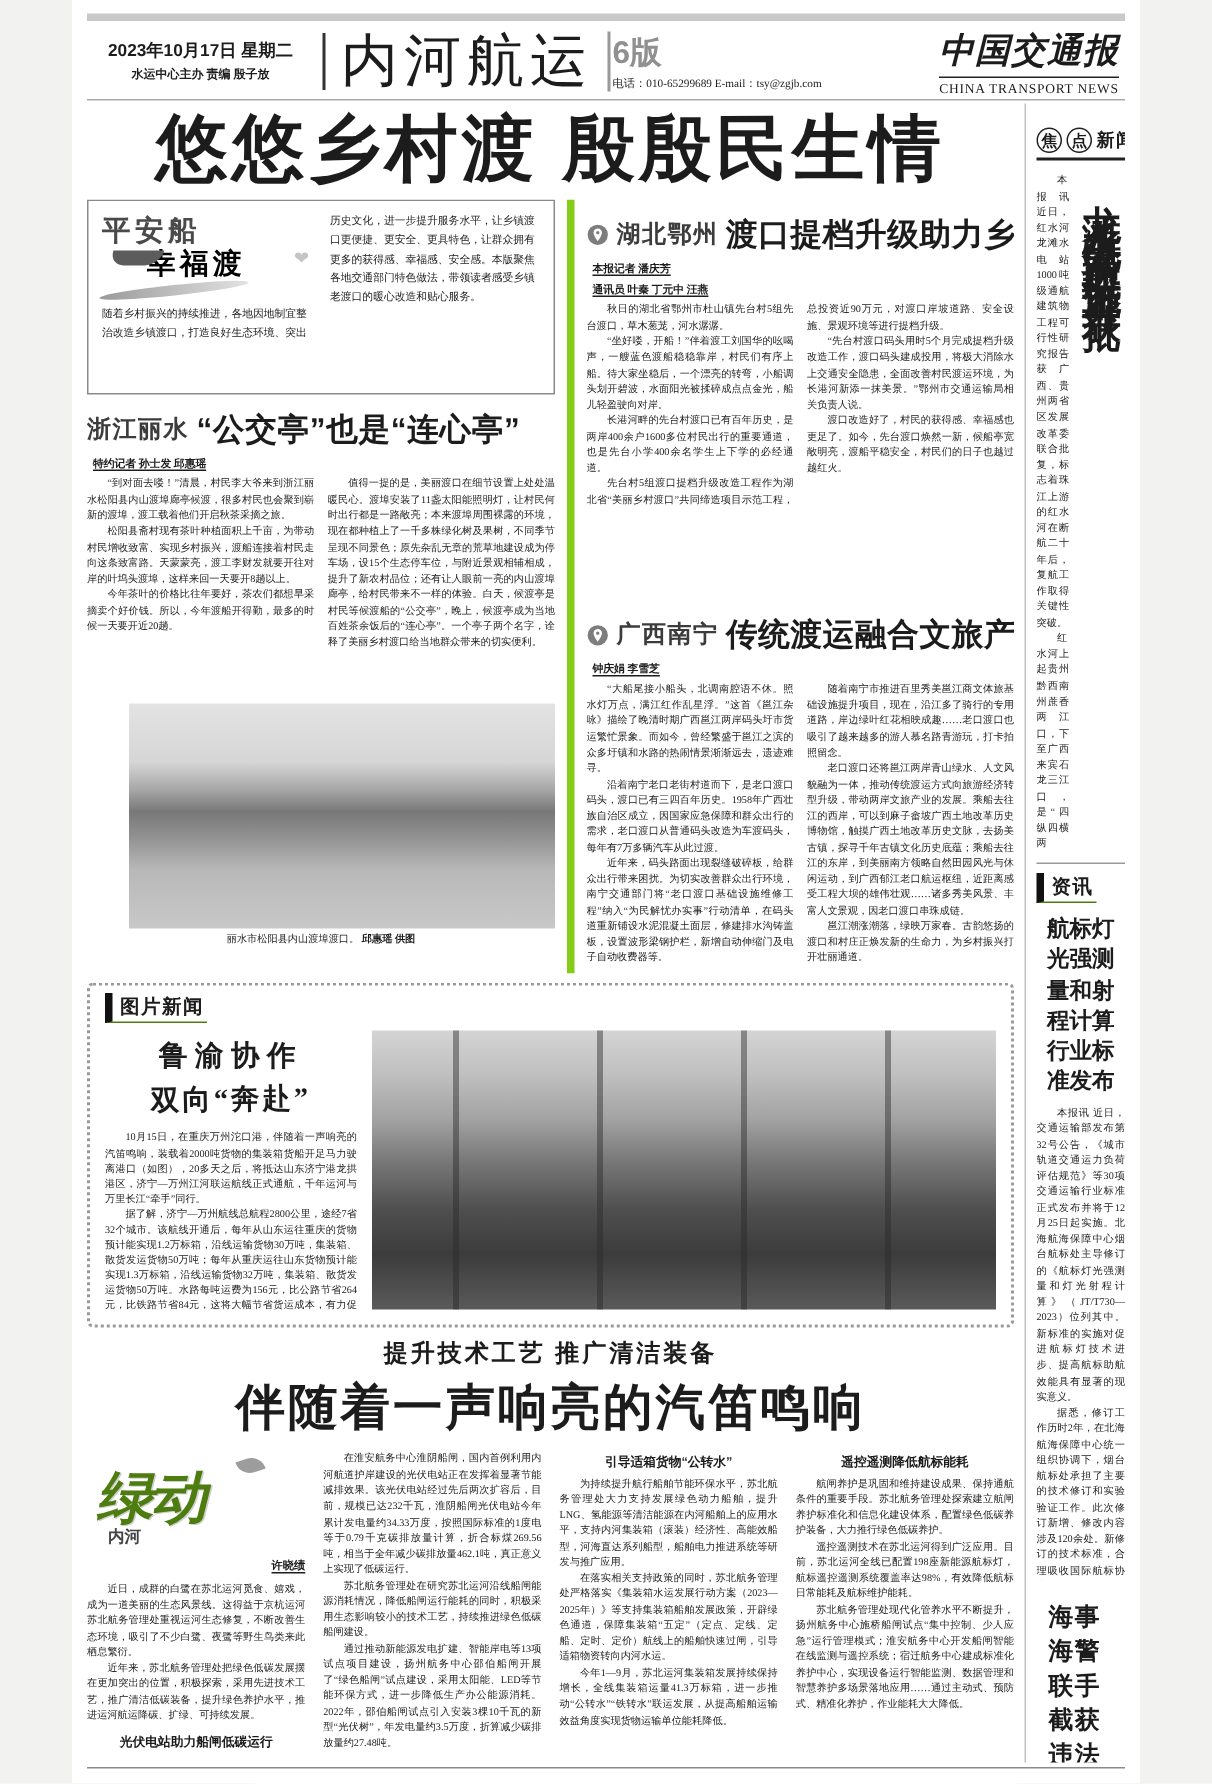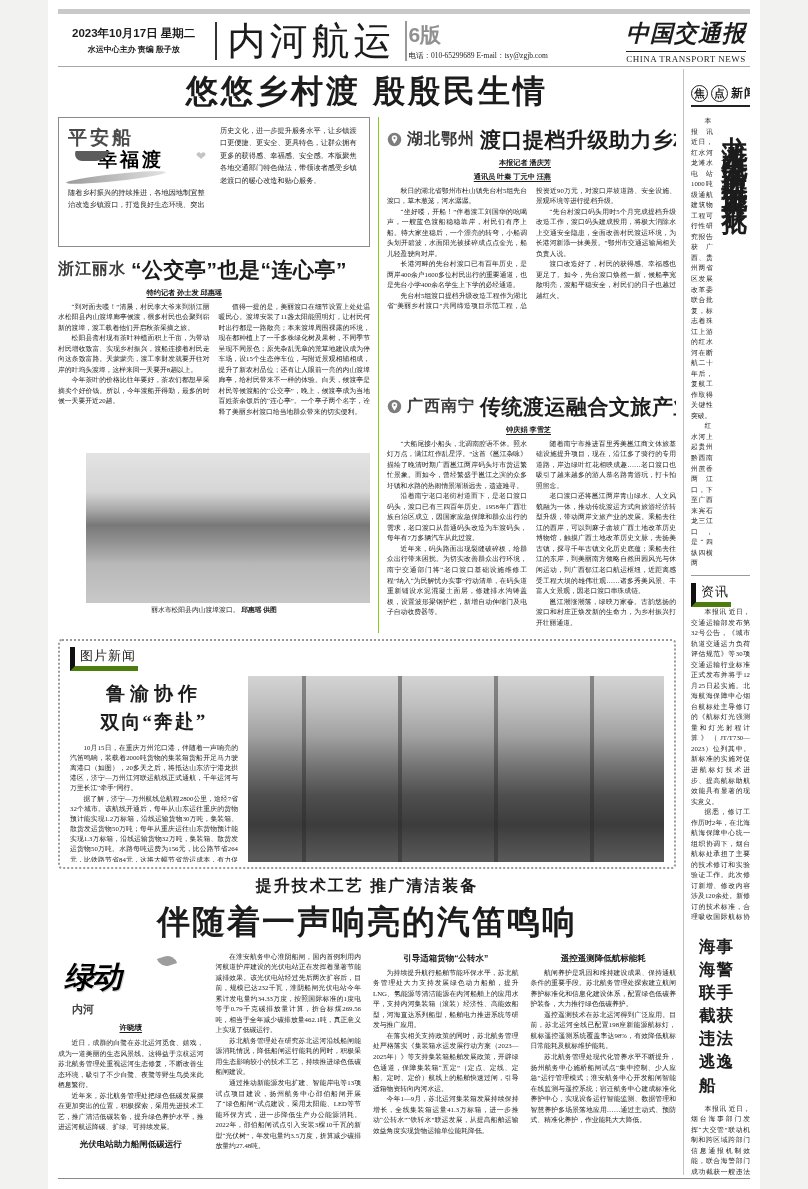--- a/index.html
+++ b/index.html
@@ -22,78 +22,78 @@
   .mh-contact { font-size:7.5px; margin-top:2px; white-space:nowrap; }
   .mh-brand { margin-left:auto; text-align:center; padding-right:4px; }
   .brand-cn { font-size:23px; font-weight:900; font-style:italic; letter-spacing:1px; white-space:nowrap; }
   .brand-en { font-size:9px; letter-spacing:.5px; margin-top:2px; border-top:1px solid #222; padding-top:2px; white-space:nowrap; }
   .head-rule { border-top:1px solid #a8a8a8; margin-top:2px; }
   
   .content { display:flex; margin-top:2px; height:1106px; }
   .main-col { width:618px; overflow:hidden; }
   .right-rail { flex:1; border-left:1px solid #c2c2c2; margin-left:7px; padding-left:7px; overflow:hidden; }
   
-  .lead-headline { font-family:"Liberation Sans","DejaVu Sans",sans-serif; font-size:32px; font-weight:900;
+  .lead-headline { font-family:"Liberation Sans","DejaVu Sans",sans-serif; font-size:48px; font-weight:900;
     text-align:center; letter-spacing:3px; margin:6px 0 8px; line-height:1.05; white-space:nowrap; }
   
   .top-grid { display:flex; height:516px; overflow:hidden; }
   .left-zone { width:312px; overflow:hidden; }
-  .mid-zone { flex:1; border-left:1px solid #84cc16; margin-left:8px; padding-left:8px; overflow:hidden; }
+  .mid-zone { flex:1; border-left:5px solid #84cc16; margin-left:8px; padding-left:8px; overflow:hidden; }
   
   .intro-box { border:1px solid #8a8a8a; padding:7px 9px; height:130px; overflow:hidden; }
   .intro-cols { column-count:2; column-gap:12px; height:100%; }
   .intro-logo { position:relative; height:58px; margin-bottom:4px; }
   .il-l1 { font-size:19px; font-weight:bold; letter-spacing:3px; color:#4a4a4a; }
   .il-l2 { font-size:19px; font-weight:bold; letter-spacing:3px; color:#000000; margin-left:30px; margin-top:-4px; }
   .il-heart { position:absolute; right:2px; top:24px; color:#c4c4c4; font-size:12px; }
   .il-swoosh { position:absolute; left:-2px; bottom:2px; width:100px; height:7px; border-radius:50%;
     background:linear-gradient(90deg,#9a9a9a,#e2e2e2); transform:rotate(-6deg); }
   .il-boat { position:absolute; left:6px; top:26px; width:34px; height:10px; background:#5c5c5c;
     border-radius:0 0 14px 14px; transform:skewX(-18deg); }
   .body-text { font-size:6.8px; line-height:1.55; text-align:justify; }
   .body-text p { text-indent:2em; }
   .intro-text { font-size:7.2px; line-height:1.75; }
   
   .art-h { font-family:"Liberation Sans","DejaVu Sans",sans-serif; margin:9px 0 4px; display:flex; align-items:center; gap:5px; white-space:nowrap; }
   .loc-tag { font-size:16px; font-weight:bold; color:#3c3c3c; letter-spacing:1px; }
   .art-h .hl { font-size:21px; font-weight:900; letter-spacing:.5px; }
   .pin-icon { width:15px; height:15px; flex:0 0 15px; }
-  .byline { font-size:7.2px; font-weight:bold; text-align:right; text-decoration:underline; text-underline-offset:2px; margin:2px 0 4px; }
+  .byline { font-size:7.2px; font-weight:bold; text-align:left; text-decoration:underline; text-underline-offset:2px; margin:2px 0 4px; }
   .byline-left { width:160px; margin:2px 0 4px 4px; }
   .cols-2 { column-count:2; column-gap:9px; }
   .zj-body { height:146px; overflow:hidden; }
   .hb-body { height:198px; overflow:hidden; }
   .gx-body { height:196px; overflow:hidden; }
   .zj-photo { height:150px; margin:5px 0 2px 28px; background:
     linear-gradient(180deg,#e3e3e3 0%,#d6d6d6 26%,#a8a8a8 38%,#787878 48%,#8e8e8e 58%,#b8b8b8 74%,#c8c8c8 100%); }
   .caption { font-size:6.8px; text-align:center; margin-top:2px; }
   .caption b { font-weight:bold; }
   
   .photo-news { margin-top:6px; height:230px; border:2px dotted #9a9a9a; border-radius:4px; padding:5px 10px 7px; overflow:hidden; }
-  .sec-label { display:inline-block; font-family:"Liberation Sans",sans-serif; font-size:13px; font-weight:400;
-    border-left:5px solid #111; padding:0 2px 1px 5px; border-bottom:5px solid #4d7c0f; letter-spacing:1px; }
+  .sec-label { display:inline-block; font-family:"Liberation Sans",sans-serif; font-size:13px; font-weight:700;
+    border-left:5px solid #111; padding:0 2px 1px 5px; border-bottom:1px solid #4d7c0f; letter-spacing:1px; }
   .pn-flex { display:flex; gap:10px; margin-top:5px; height:186px; }
   .pn-left { width:168px; overflow:hidden; }
   .pn-title { text-align:center; font-weight:900; font-size:19px; letter-spacing:5px; line-height:1.5; margin:4px 0 6px; }
   .pn-title .t2 { display:block; transform:rotate(-1deg); letter-spacing:2px; }
   .pn-text { font-size:6.8px; line-height:1.5; text-align:justify; }
   .pn-text p { text-indent:2em; }
   .pn-photo { flex:1; background:
     repeating-linear-gradient(90deg, rgba(30,30,30,0) 0 54px, rgba(40,40,40,.45) 54px 58px, rgba(30,30,30,0) 58px 96px),
     linear-gradient(180deg,#d4d4d4 0%,#bfbfbf 16%,#a2a2a2 32%,#757575 48%,#4f4f4f 64%,#3c3c3c 80%,#5a5a5a 100%); }
   
   .subei { margin-top:7px; }
   .kicker { text-align:center; font-family:"Liberation Sans",sans-serif; font-size:16px; font-weight:bold; letter-spacing:2px; }
   .subei-h { text-align:center; font-family:"Liberation Sans",sans-serif; font-size:33px; font-weight:900; letter-spacing:2px; margin:3px 0 7px; white-space:nowrap; }
   .subei-body { column-count:4; column-gap:12px; height:238px; overflow:hidden; }
   .green-logo { position:relative; height:64px; margin:2px 10px 4px 6px; }
-  .gl-main { font-size:30px; font-weight:900; font-style:italic; color:#000000; letter-spacing:-2px; text-shadow:1px 1px 0 #cfcfcf; }
+  .gl-main { font-size:38px; font-weight:900; font-style:italic; color:#4d7c0f; letter-spacing:-2px; text-shadow:1px 1px 0 #cfcfcf; }
   .gl-sub { position:absolute; left:8px; bottom:0; font-size:11px; font-weight:bold; color:#444; }
   .gl-leaf { position:absolute; right:18px; top:2px; width:18px; height:10px; background:#9d9d9d; border-radius:0 10px 0 10px; transform:rotate(-18deg); }
-  .author { font-size:7.5px; font-weight:bold; text-align:center; text-decoration:underline; text-underline-offset:2px; margin:2px 0 5px; }
+  .author { font-size:7.5px; font-weight:bold; text-align:right; text-decoration:underline; text-underline-offset:2px; margin:2px 0 5px; }
   .subhead { font-family:"Liberation Sans",sans-serif; font-size:8.5px; font-weight:900; text-align:center; text-indent:0 !important; margin:5px 0 3px; }
   
   .focus-badge { display:flex; align-items:flex-end; gap:3px; margin-top:16px; padding-bottom:3px; border-bottom:2px solid #222; width:88px; }
   .badge-circle { width:17px; height:17px; border:1.6px solid #222; border-radius:50%; font-size:10.5px; font-weight:900;
     display:flex; align-items:center; justify-content:center; font-family:"Liberation Sans",sans-serif; }
   .badge-rest { font-size:12px; font-weight:900; letter-spacing:1px; font-family:"Liberation Sans",sans-serif; }
   .lt-flex { display:flex; margin-top:9px; height:452px; overflow:hidden; }
   .lt-body { flex:1; overflow:hidden; }
   .lt-head { writing-mode:vertical-rl; text-orientation:upright; font-family:"Liberation Sans",sans-serif;
     font-size:26px; font-weight:900; letter-spacing:6px; line-height:1.2; margin-left:6px; }
@@ -280,20 +280,21 @@
 
         </div>
         <div class="lt-head">龙滩水电站通航设施工可获批</div>
       </div>
 
       <div class="rail-rule"></div>
       <span class="sec-label">资讯</span>
 
       
       <div>
+        <h3 class="zx-h">航标灯光强测量和射程计算行业标准发布</h3>
         <div class="body-text zx-body">
           <p>本报讯 近日，交通运输部发布第32号公告，《城市轨道交通运力负荷评估规范》等30项交通运输行业标准正式发布并将于12月25日起实施。北海航海保障中心烟台航标处主导修订的《航标灯光强测量和灯光射程计算》（JT/T730—2023）位列其中。新标准的实施对促进航标灯技术进步、提高航标助航效能具有显著的现实意义。</p>
           <p>据悉，修订工作历时2年，在北海航海保障中心统一组织协调下，烟台航标处承担了主要的技术修订和实验验证工作。此次修订新增、修改内容涉及120余处。新修订的技术标准，合理吸收国际航标协会（IALA）、国际照明委员会（CIE）等国际组织最新研究成果，增加了航标灯节奏光有效光强测量方法，矩阵式航标灯的光强及其分布测量方法等10余处新内容，并充分考虑社会各方面不同技术情况的实际需求，完善20余处相应的技术要求和试验方法，特别是针对有效光强的测试给出直接测量法、换算测量法、现场比对估算法3种方法选择，增加了标准适用广泛程度。该技术标准直接应用于航标设备的生产、制造、检测，应用各环节，为航标灯检测、质控及其维护提供统一标准依据和参考。</p>
           <p>目前，新修订的《航标灯光强测量和灯光射程计算》主要技术内容已纳入IALA建议文件R0203《海上灯光信号测量术语定义》和IALA指南草案文件《海上灯光性能测量》。</p>
           <p class="credit">（张恒泉 孙德明）</p>
         </div>
       </div>
 
       
       <div>

